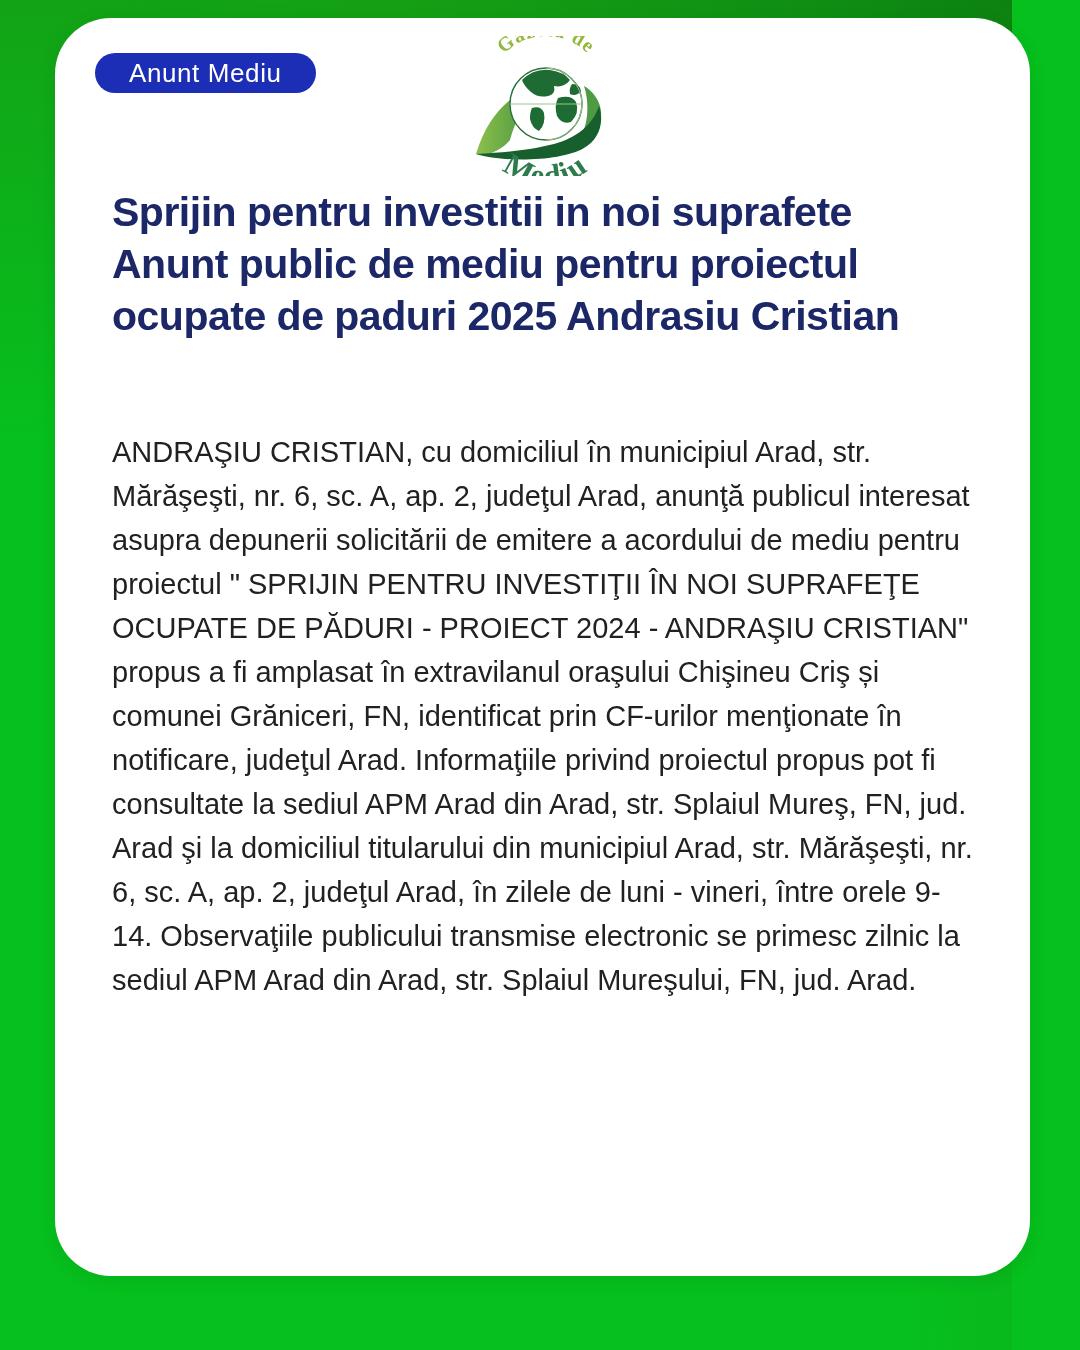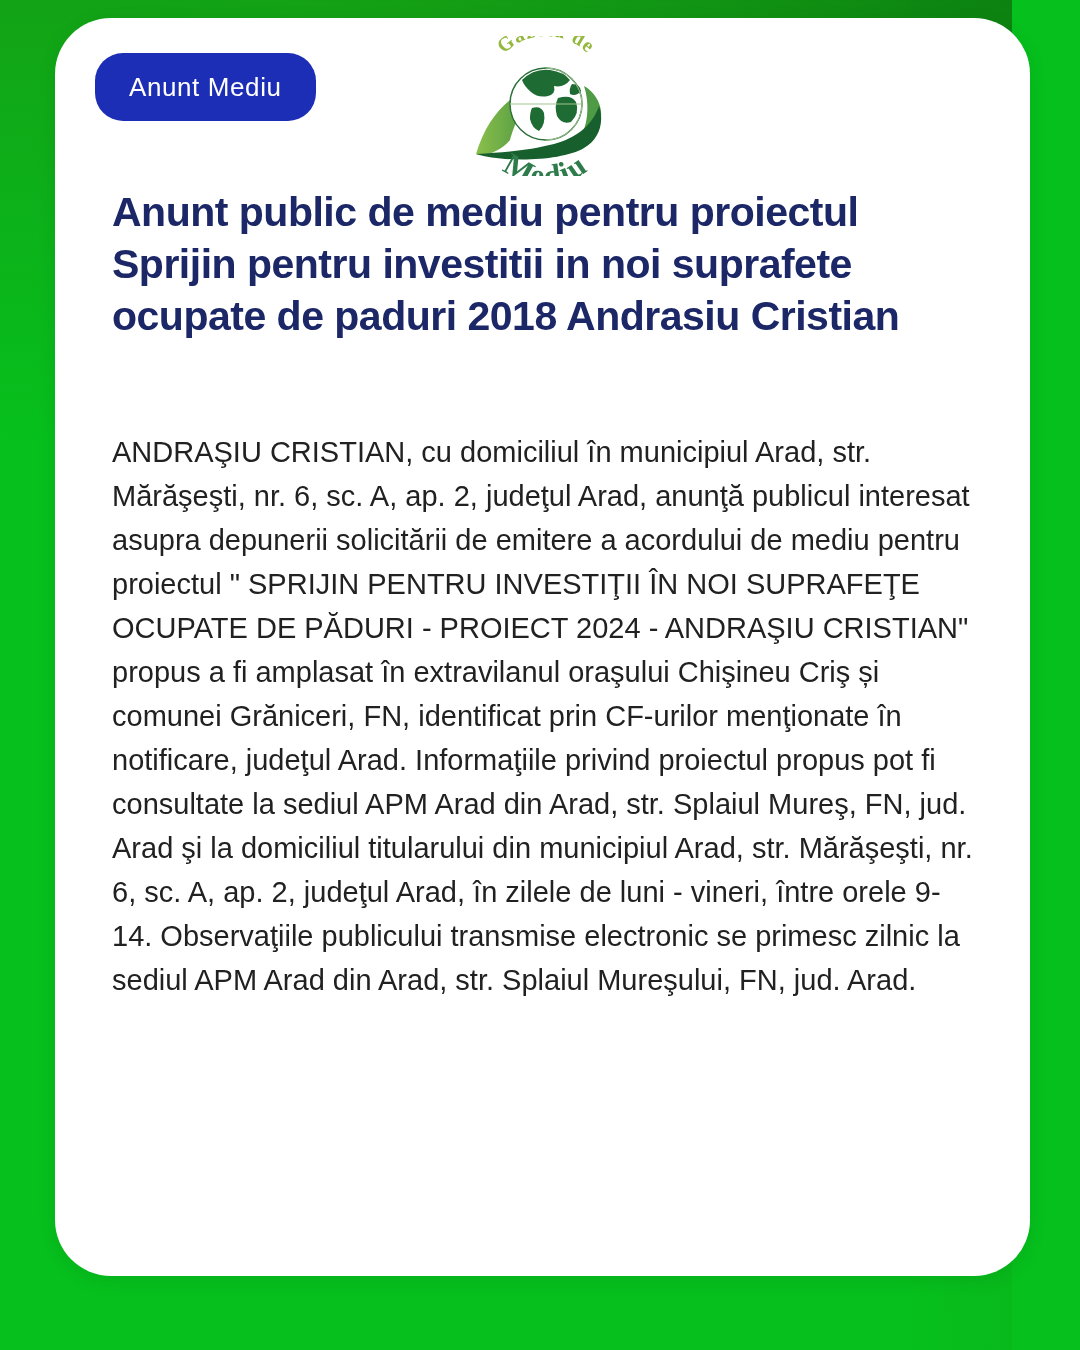--- a/index.html
+++ b/index.html
@@ -37,21 +37,21 @@
     position:absolute;
     left:55px;top:18px;
     width:975px;height:1258px;
     background:var(--card-white);
     border-radius:56px;
     box-shadow:0 4px 18px rgba(0,40,0,0.10);
   }
   .badge{
     position:absolute;
     left:40px;top:35px;
-    height:68px;
+    height:40px;
     display:inline-flex;align-items:center;
     padding:0 34px;
     background:var(--badge-blue);
     border-radius:28px;
     color:#ffffff;
     font-size:26px;
     font-weight:500;
     letter-spacing:0.6px;
     border:none;
     cursor:pointer;
@@ -137,21 +137,21 @@
 
       <text class="arc-top">
         <textPath href="#arcTopPath" startOffset="50%" text-anchor="middle">Gazeta de</textPath>
       </text>
       <text class="arc-bottom">
         <textPath href="#arcBottomPath" startOffset="50%" text-anchor="middle">Mediu</textPath>
       </text>
     </svg>
 
     <h1 class="title">
+      <span>Sprijin pentru investitii in noi suprafete</span>
       <span>Anunt public de mediu pentru proiectul</span>
-      <span>Sprijin pentru investitii in noi suprafete</span>
-      <span>ocupate de paduri 2018 Andrasiu Cristian</span>
+      <span>ocupate de paduri 2025 Andrasiu Cristian</span>
     </h1>
 
     <p class="body-text">ANDRAŞIU CRISTIAN, cu domiciliul în municipiul Arad, str. Mărăşeşti, nr. 6, sc. A, ap. 2, judeţul Arad, anunţă publicul interesat asupra depunerii solicitării de emitere a acordului de mediu pentru proiectul " SPRIJIN PENTRU INVESTIŢII ÎN NOI SUPRAFEŢE OCUPATE DE PĂDURI - PROIECT 2024 - ANDRAŞIU CRISTIAN" propus a fi amplasat în extravilanul oraşului Chişineu Criş și comunei Grăniceri, FN, identificat prin CF-urilor menţionate în notificare, judeţul Arad. Informaţiile privind proiectul propus pot fi consultate la sediul APM Arad din Arad, str. Splaiul Mureş, FN, jud. Arad şi la domiciliul titularului din municipiul Arad, str. Mărăşeşti, nr. 6, sc. A, ap. 2, judeţul Arad, în zilele de luni - vineri, între orele 9-14. Observaţiile publicului transmise electronic se primesc zilnic la sediul APM Arad din Arad, str. Splaiul Mureşului, FN, jud. Arad.</p>
 
   </div>
 </div>
 
 </body></html>

